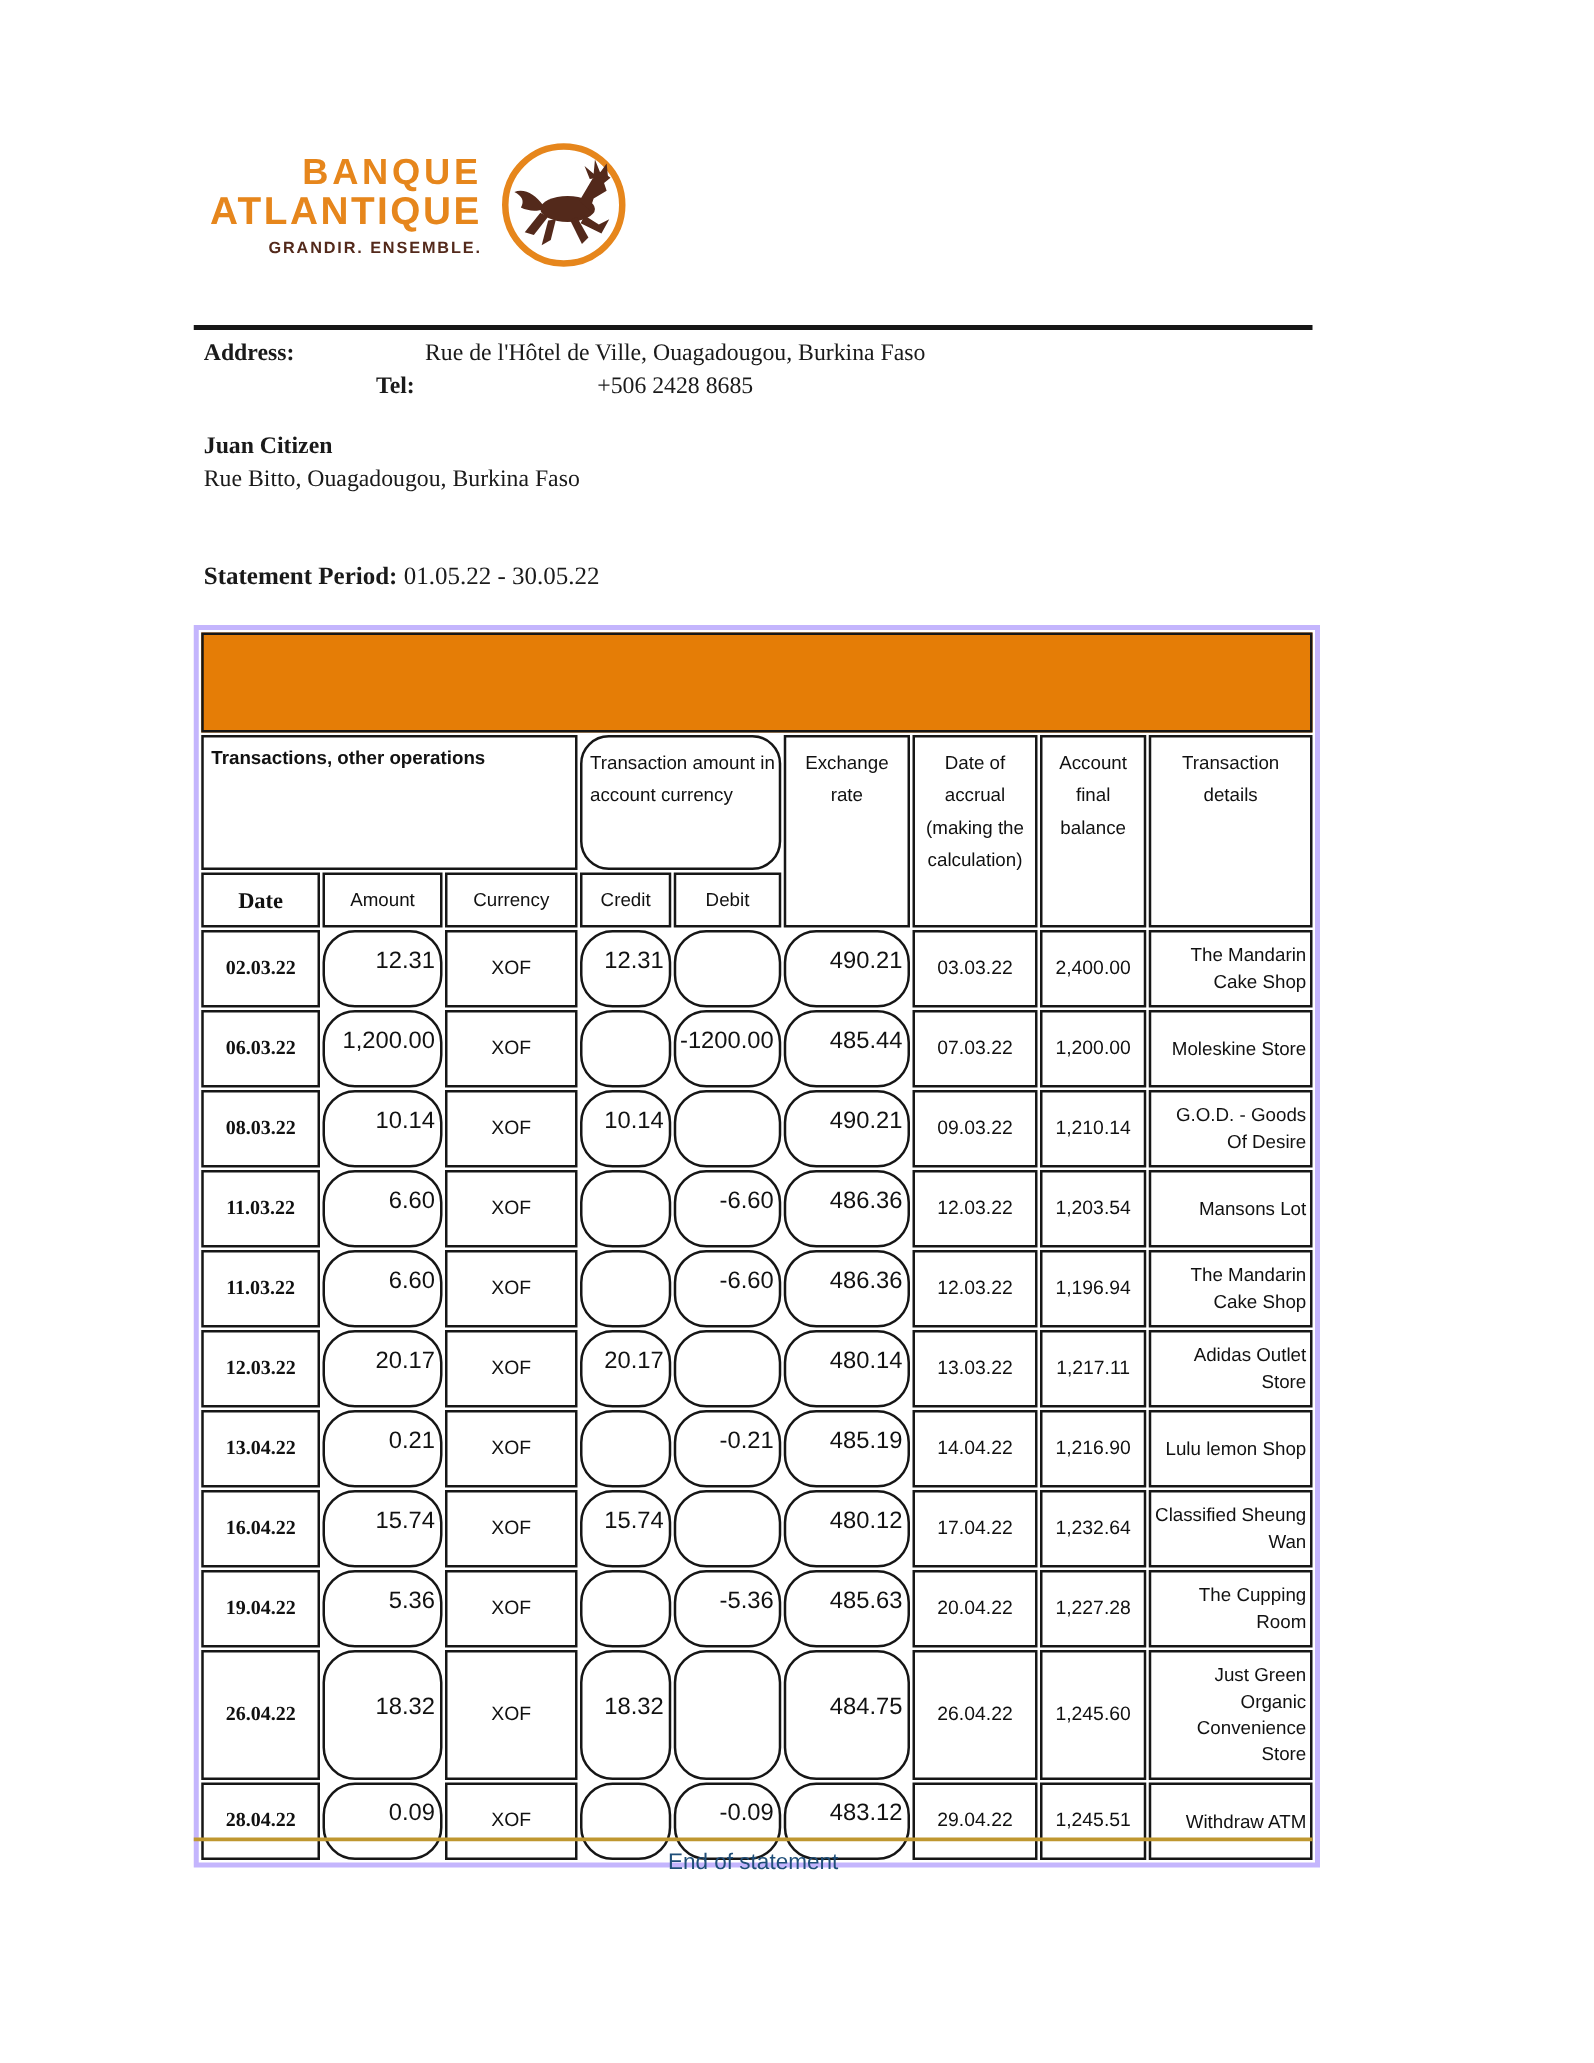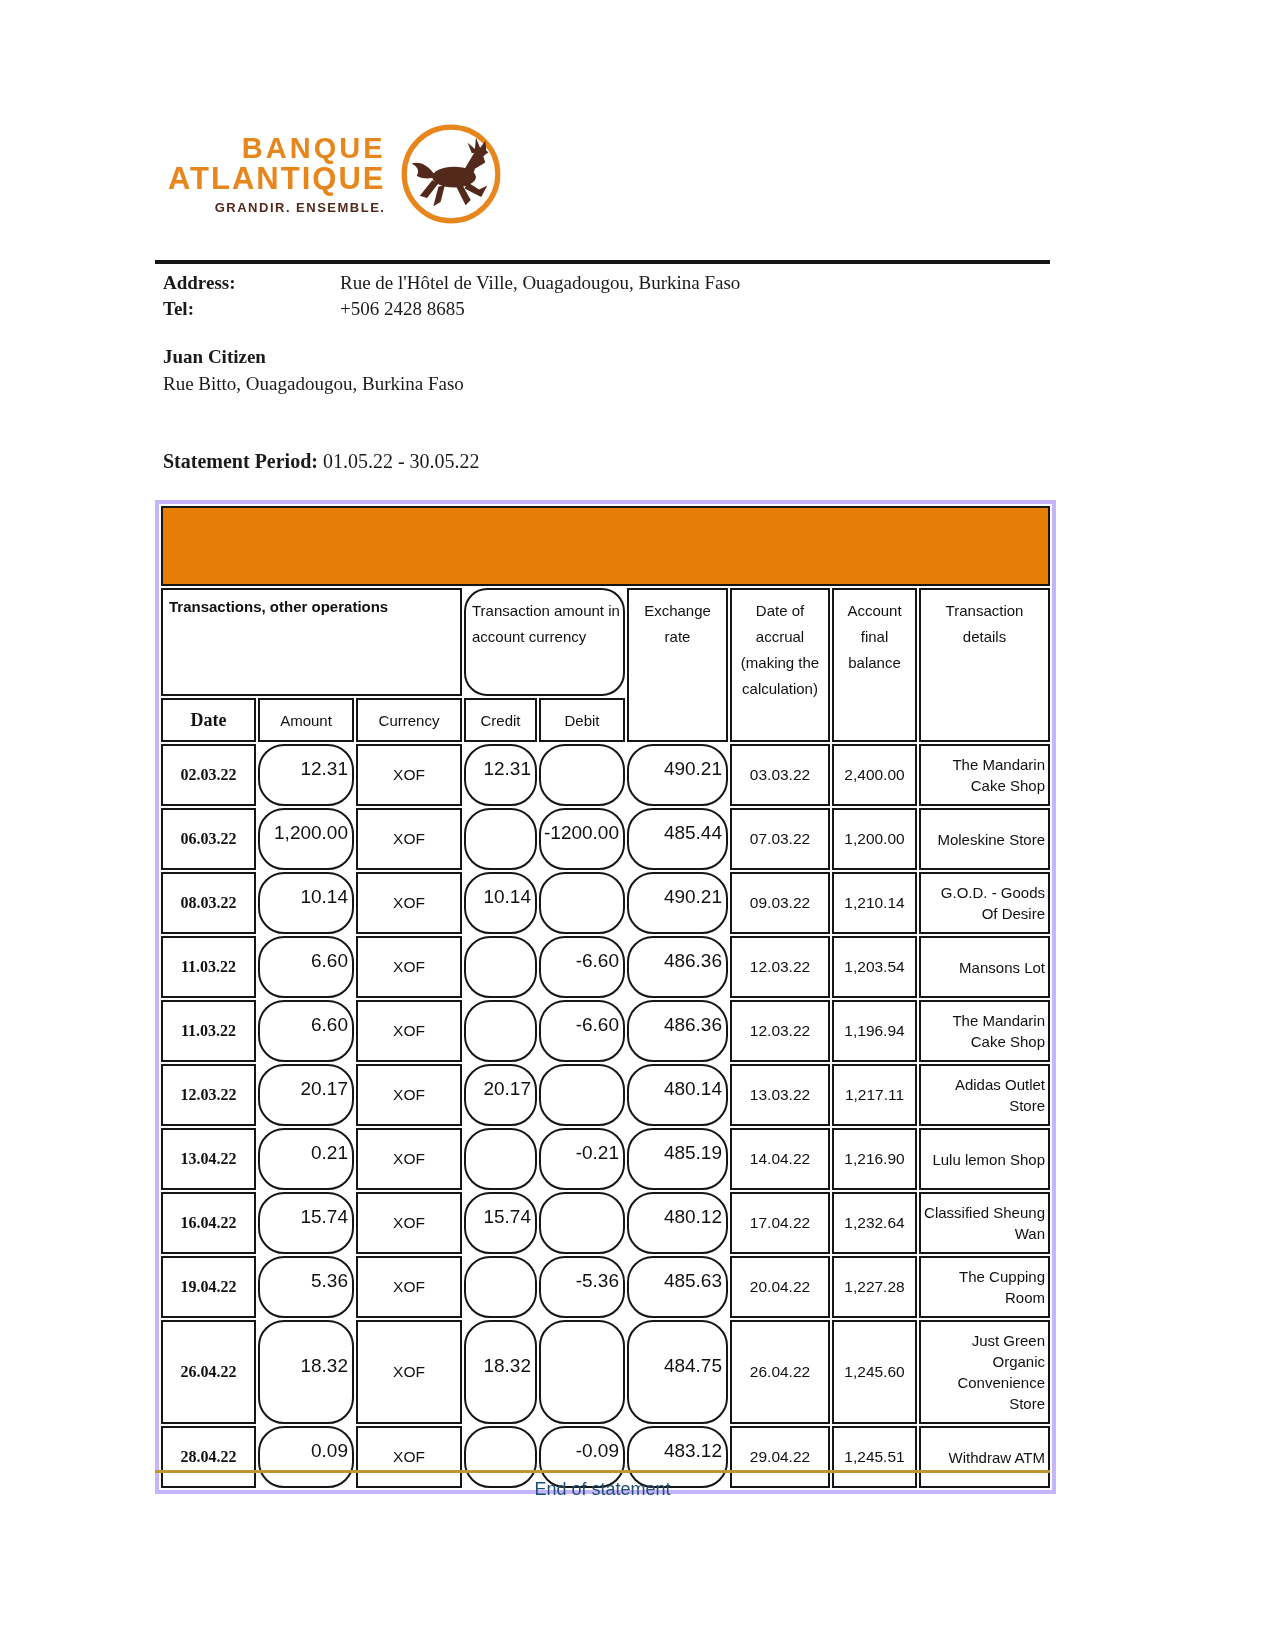--- a/index.html
+++ b/index.html
@@ -2,30 +2,30 @@
 <html><head>
 <meta charset="utf-8">
 <style>
   * { margin:0; padding:0; box-sizing:border-box; }
   html,body { background:#ffffff; }
   .page {
     position:relative; width:1275px; height:1650px; background:#ffffff;
     font-family:"Liberation Serif", serif; color:#1a1a1a; overflow:hidden;
   }
   
-  .logo-row { position:absolute; top:122px; left:168px; display:flex; align-items:center; gap:14px; }
+  .logo-row { position:absolute; top:112px; left:168px; display:flex; align-items:center; gap:14px; }
   .logo-text { display:flex; flex-direction:column; align-items:flex-end; font-family:"Liberation Sans", sans-serif; }
   .logo-line1 { font-size:29px; font-weight:bold; letter-spacing:3px; color:#E6861C; line-height:1.05; }
   .logo-line2 { font-size:31px; font-weight:bold; letter-spacing:2px; color:#E6861C; line-height:1.05; }
   .logo-tagline { font-size:13px; font-weight:bold; letter-spacing:1.5px; color:#53291B; margin-top:4px; }
   .logo-emblem { width:104px; height:104px; }
   
   .top-rule { position:absolute; left:155px; top:260px; width:895px; height:4px; background:#161616; }
   .contact { position:absolute; left:163px; top:270px; font-size:19px; line-height:26px; }
-  .contact .crow { display:flex; }
+  .contact .crow { display:flex;justify-content:center; }
   .contact .lbl { font-weight:bold; width:177px; }
   .customer { position:absolute; left:163px; top:343px; font-size:19px; line-height:27px; }
   .customer .name { font-weight:bold; }
   .period { position:absolute; left:163px; top:450px; font-size:20px; }
   .period .lbl { font-weight:bold; }
   
   .stmt-table-wrap { position:absolute; left:155px; top:500px; width:895px; }
   table.stmt {
     width:895px; table-layout:fixed; border-collapse:separate; border-spacing:2px;
     background:#ffffff; border:4px solid #c4b5fd;

